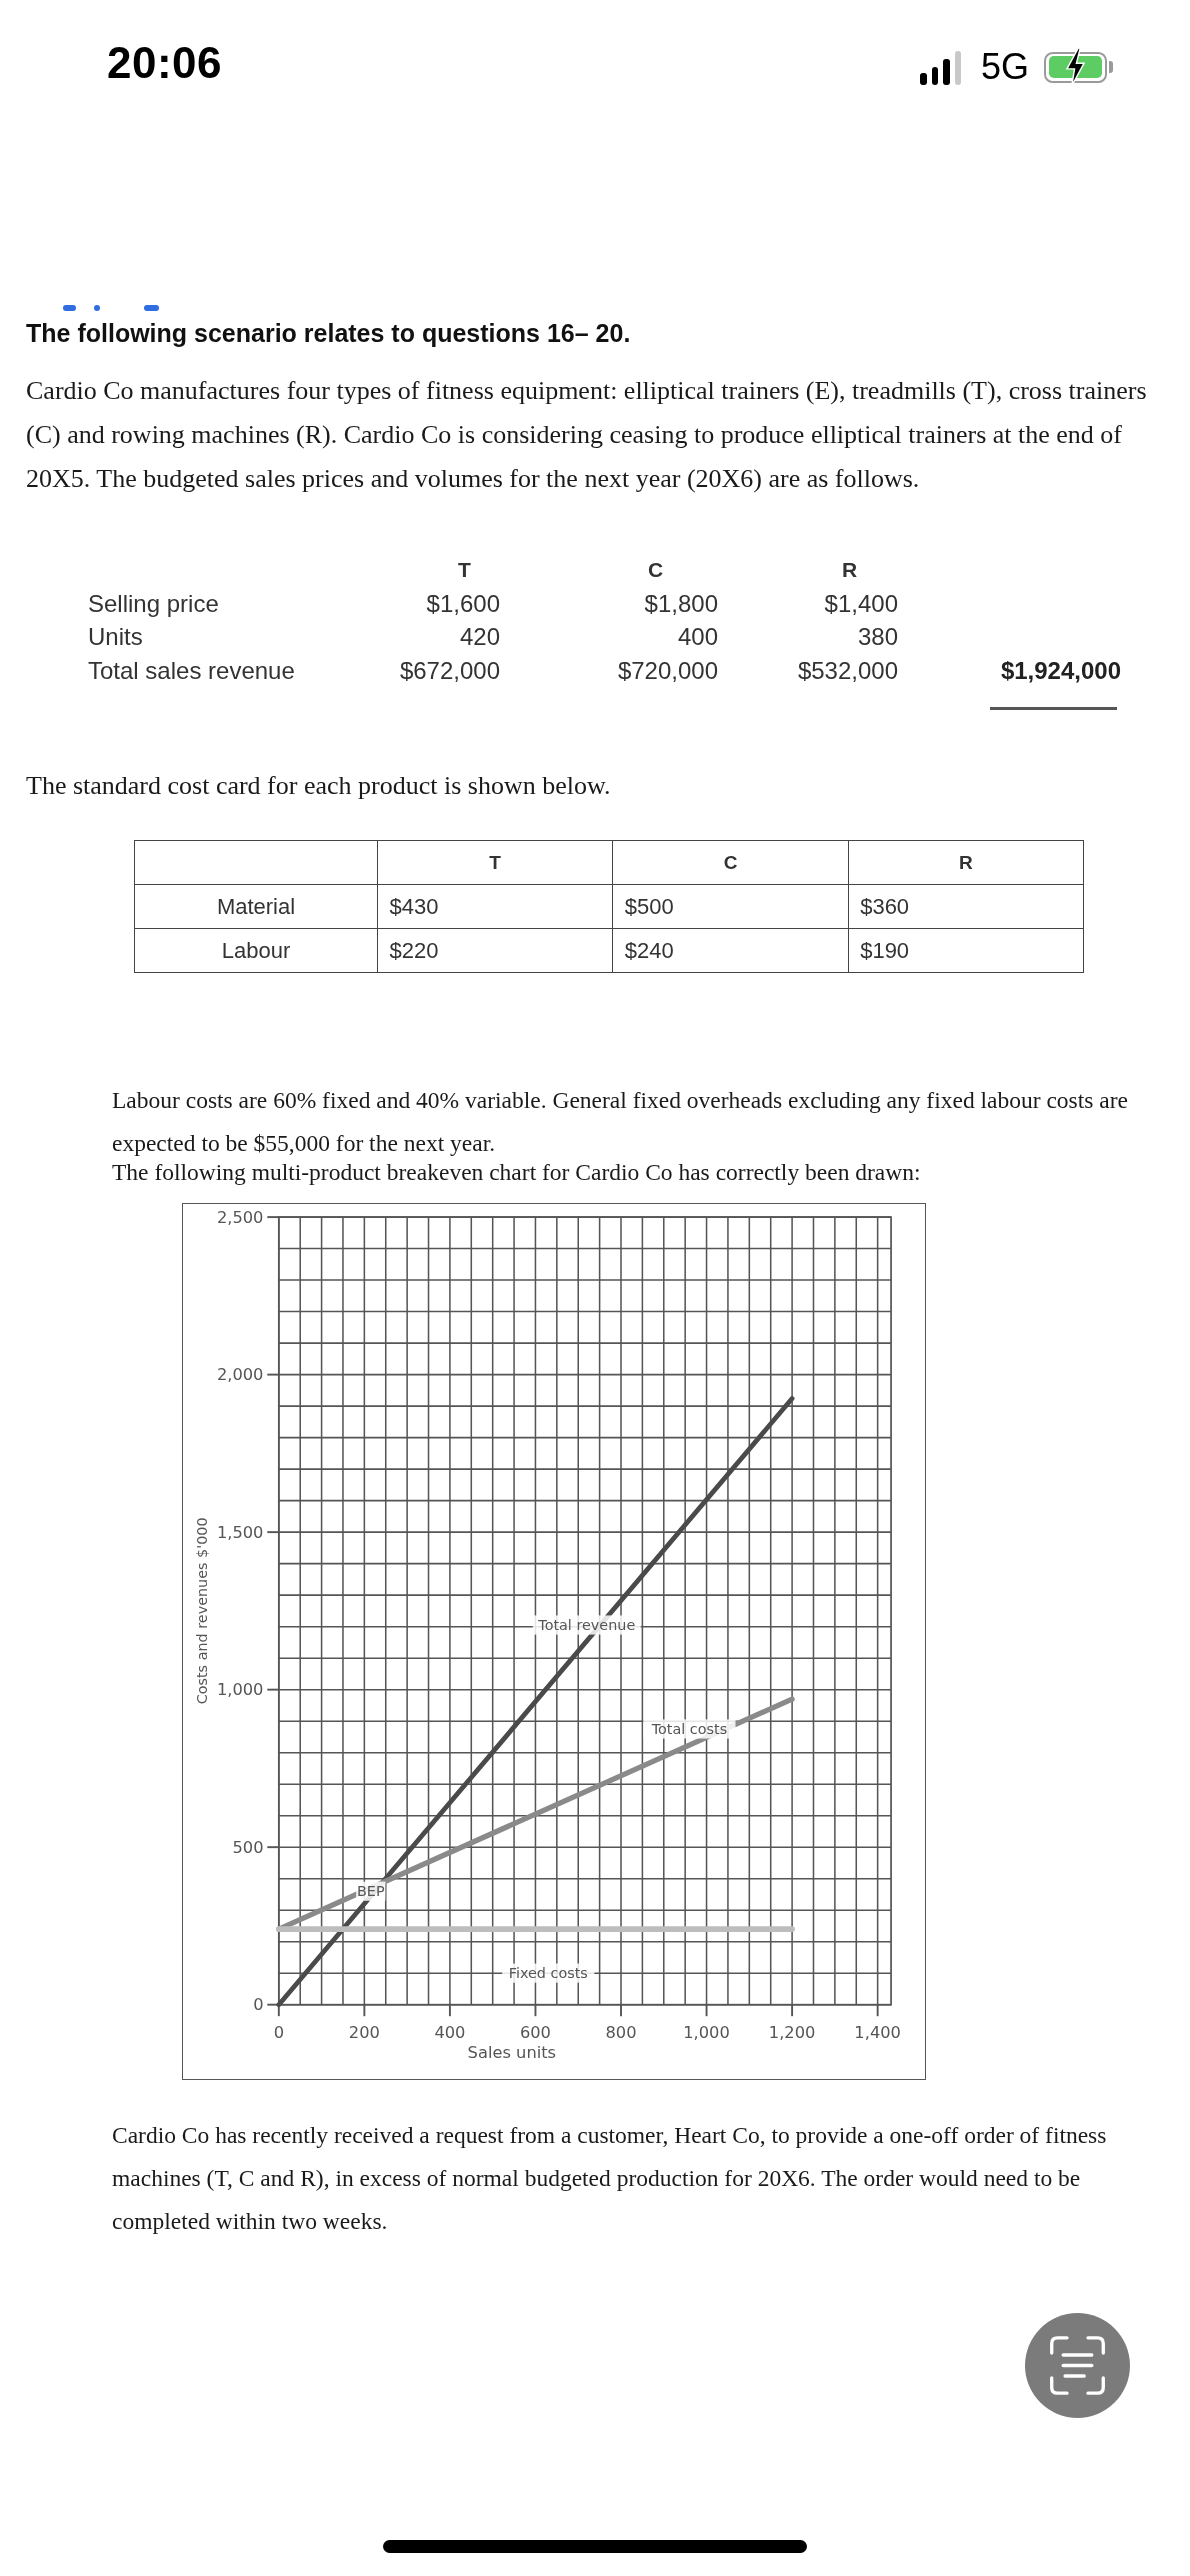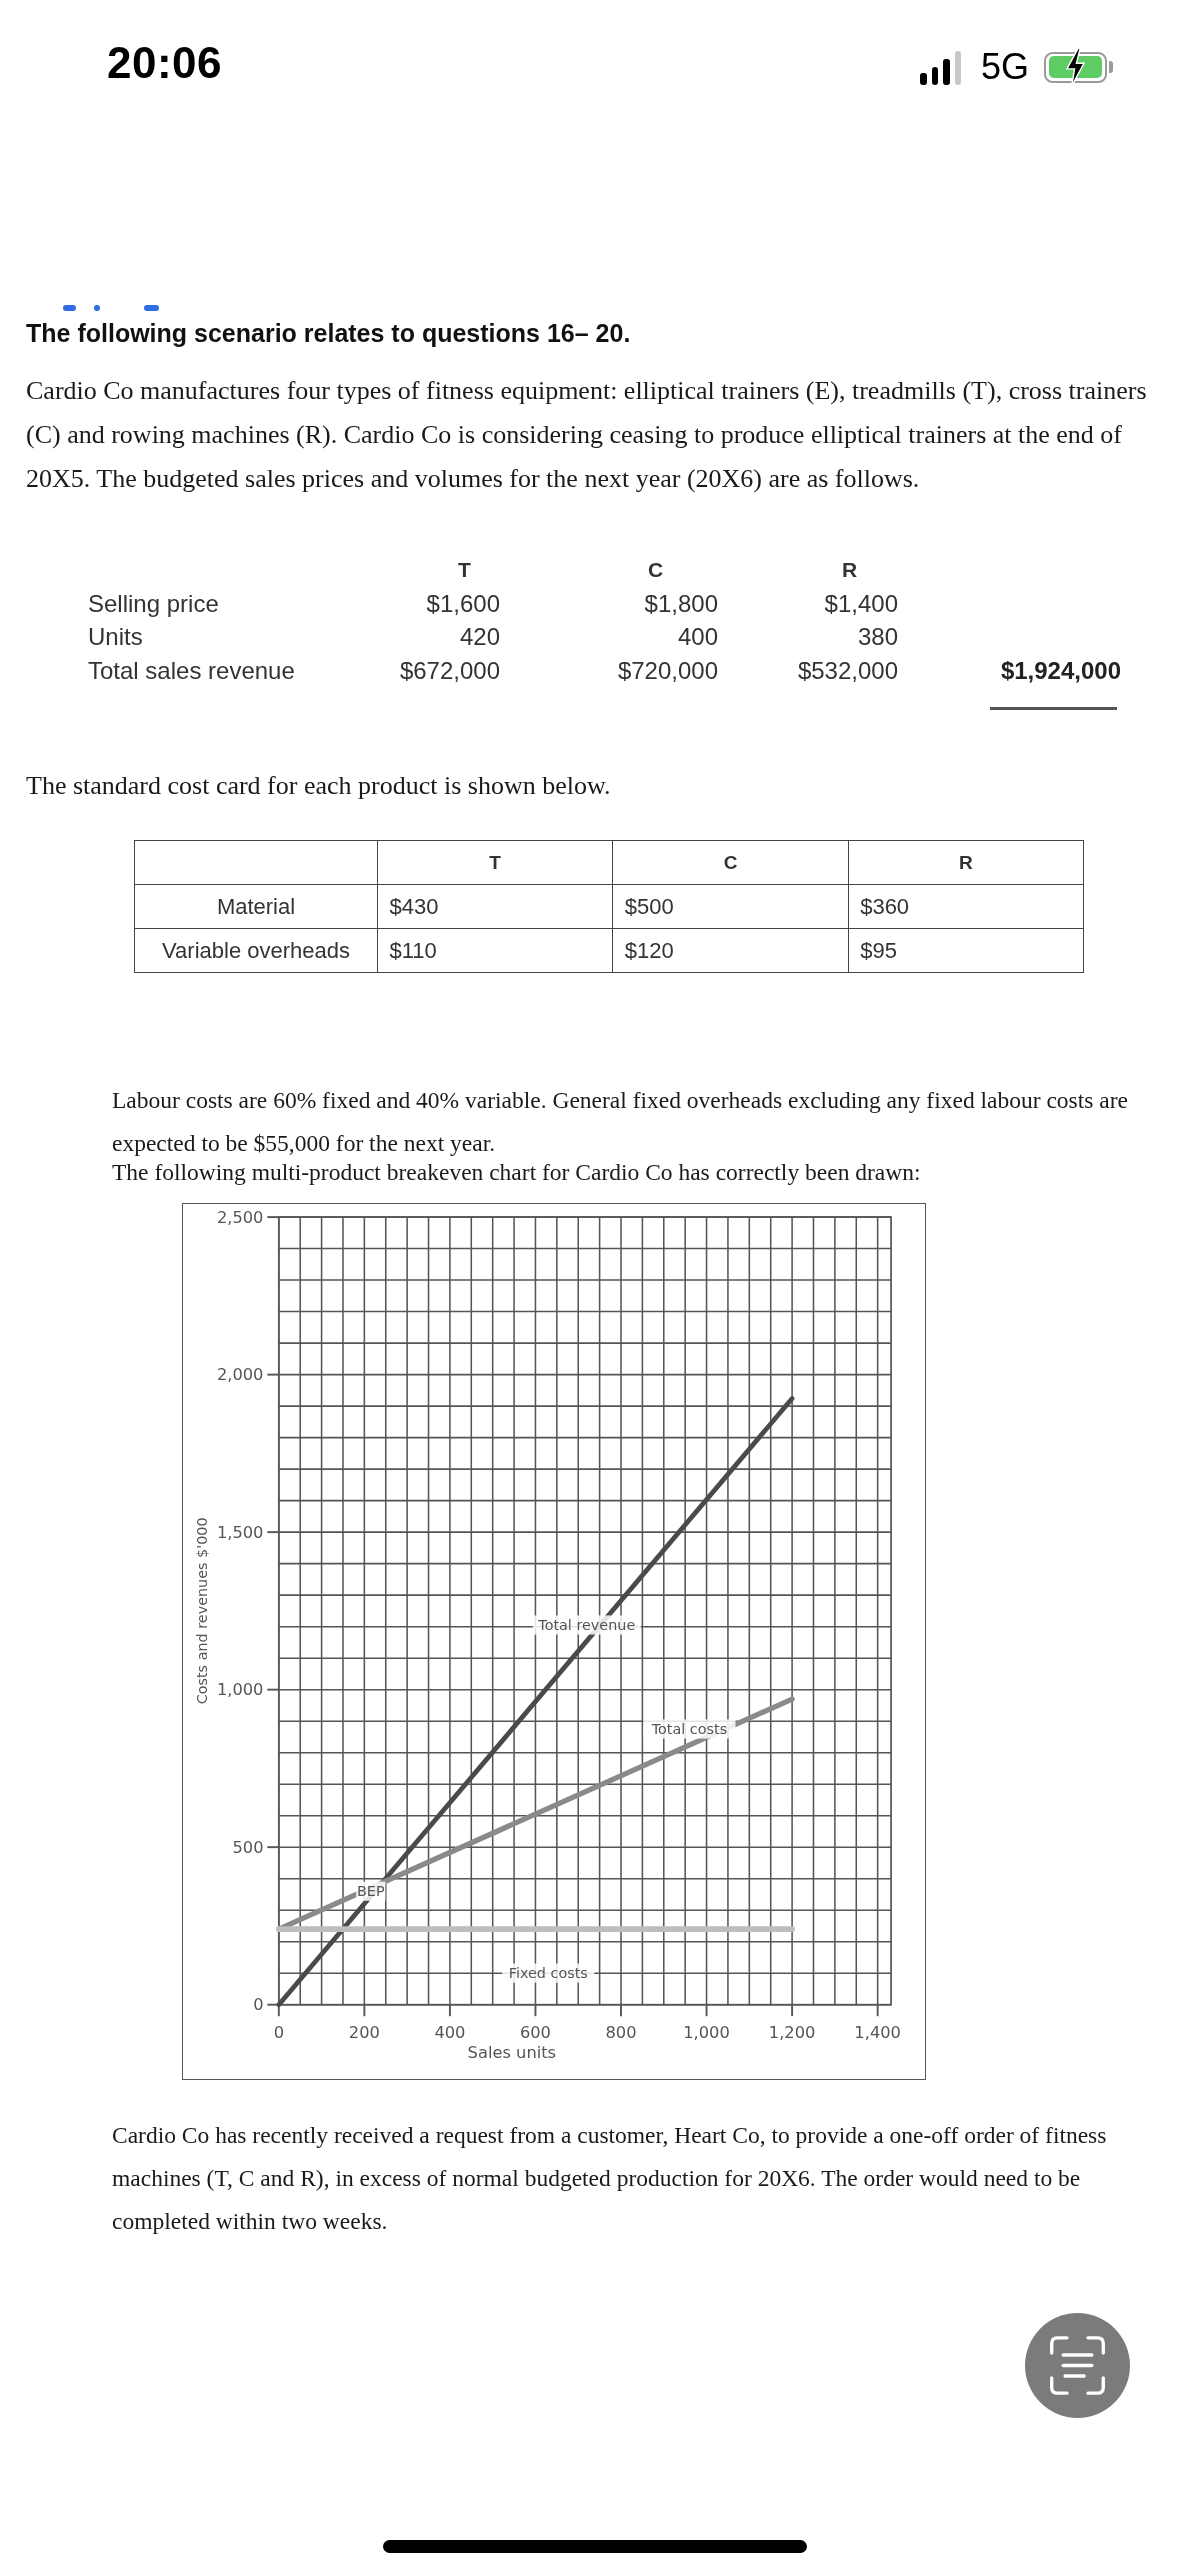--- a/index.html
+++ b/index.html
@@ -110,24 +110,24 @@
     <th>C</th>
     <th>R</th>
   </tr>
   <tr>
     <td class="lbl">Material</td>
     <td class="num">$430</td>
     <td class="num">$500</td>
     <td class="num">$360</td>
   </tr>
   <tr>
-    <td class="lbl">Variable overheads</td>
-    <td class="num">$110</td>
-    <td class="num">$120</td>
-    <td class="num">$95</td>
+    <td class="lbl">Labour</td>
+    <td class="num">$220</td>
+    <td class="num">$240</td>
+    <td class="num">$190</td>
   </tr>
 </tbody>
   </table>
 
 <div class="para p3">Labour costs are 60% fixed and 40% variable. General fixed overheads excluding any fixed labour costs are expected to be $55,000 for the next year.</div>
 <div class="para p4">The following multi-product breakeven chart for Cardio Co has correctly been drawn:</div>
 
 <div class="chart-frame"></div>
 <svg class="chart-svg" id="chart-svg" viewBox="0 0 1242 2688" xmlns="http://www.w3.org/2000/svg">
   <g id="grid-layer">

